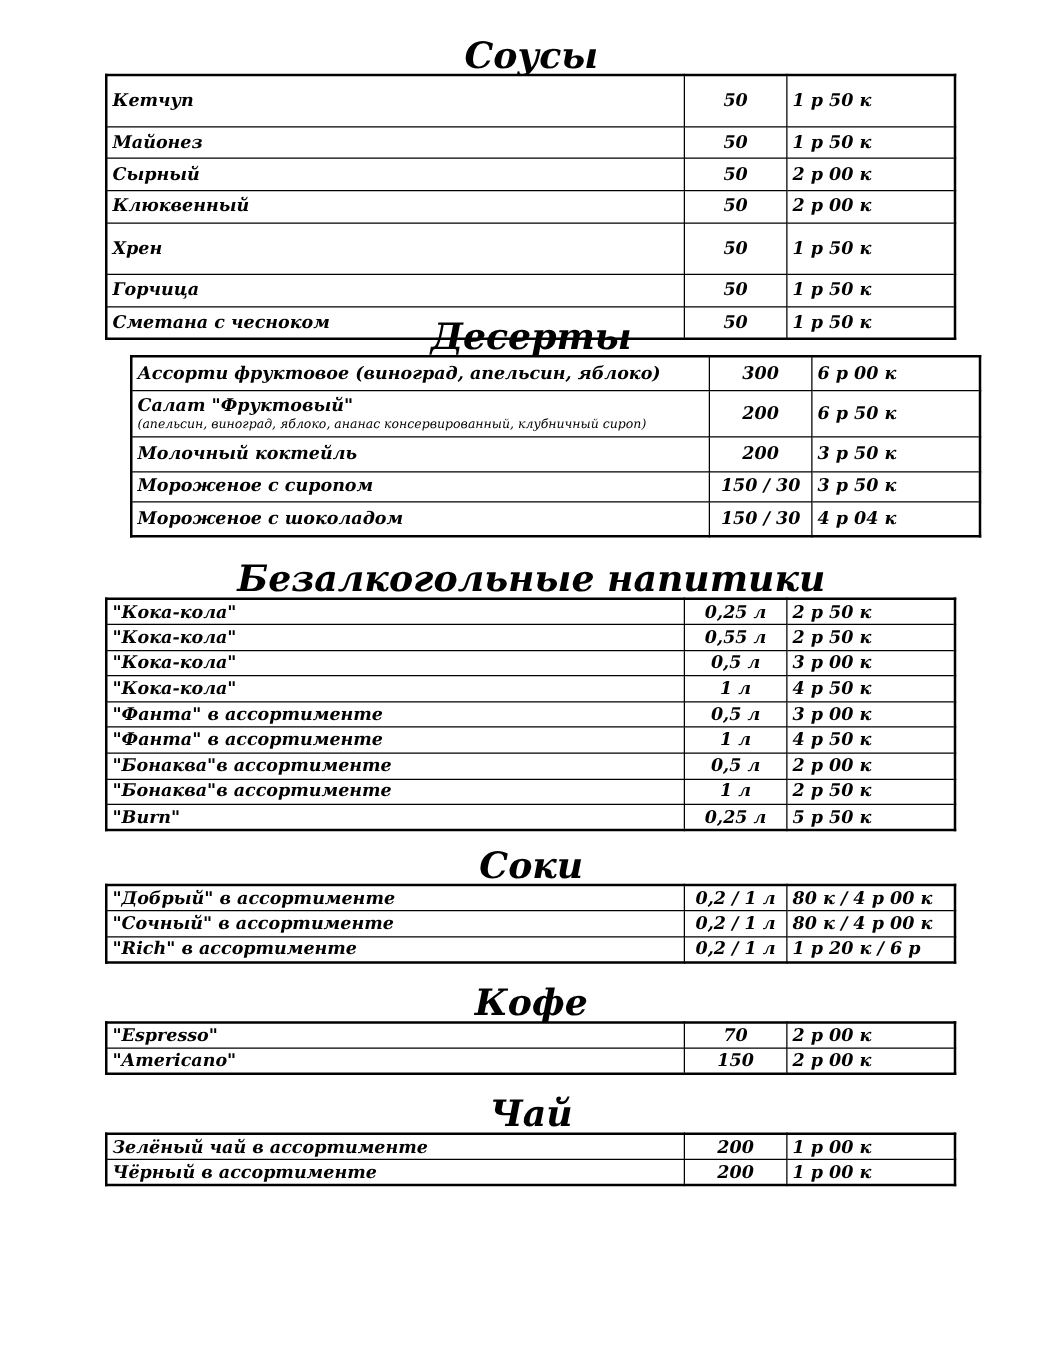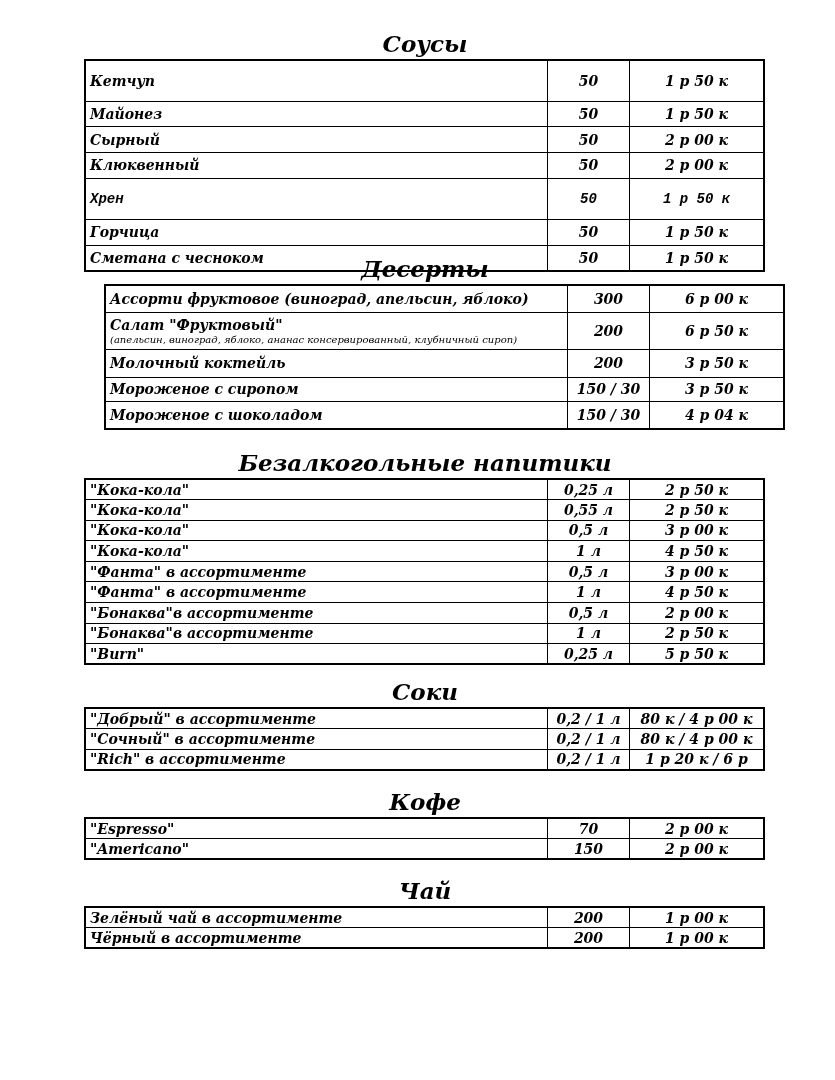--- a/index.html
+++ b/index.html
@@ -1,32 +1,32 @@
 <!DOCTYPE html>
 <html><head>
 <meta charset="utf-8">
 <style>
   html, body { margin: 0; padding: 0; background: #ffffff; }
   body { width: 835px; height: 1080px; position: relative; font-family: "DejaVu Serif", serif; color: #000; }
   .section-title {
     position: absolute; left: 85px; width: 680px; text-align: center;
     font-family: "DejaVu Serif", serif; font-weight: bold; font-style: italic;
-    font-size: 23px; line-height: 26px;
+    font-size: 29px; line-height: 26px;
   }
   table.menu {
     position: absolute; left: 84px; width: 681px;
     border-collapse: collapse; border: 2px solid #000; table-layout: fixed;
   }
   table.menu td {
     border: 1px solid #000; padding: 0 4px; font-weight: bold; font-style: italic;
     font-size: 14px; white-space: nowrap; overflow: hidden;
   }
   td.c-name { width: 453px; text-align: left; }
   td.c-qty { width: 73px; text-align: center; }
-  td.c-price { text-align: center; font-size: 15px; }
+  td.c-price { font-size: 15px; }
   .sub { display: block; font-size: 10px; font-weight: normal; line-height: 13px; }
 </style>
 </head>
 <body>
 
 <div class="section-title" style="top:31px;">Соусы</div>
 <table class="menu" style="top:59px;">
   <tbody>
       <tr style="height: 41px;">
         <td class="c-name"><span>Кетчуп</span></td>
@@ -41,21 +41,21 @@
       <tr style="height: 25.8px;">
         <td class="c-name"><span>Сырный</span></td>
         <td class="c-qty">50</td>
         <td class="c-price">2 р 00 к</td>
       </tr>
       <tr style="height: 25.8px;">
         <td class="c-name"><span>Клюквенный</span></td>
         <td class="c-qty">50</td>
         <td class="c-price">2 р 00 к</td>
       </tr>
-      <tr style="height: 41px; font-family: Liberation Mono, monospace;">
+      <tr style="height: 41px;">
         <td class="c-name"><span>Хрен</span></td>
         <td class="c-qty">50</td>
         <td class="c-price">1 р 50 к</td>
       </tr>
       <tr style="height: 25.8px;">
         <td class="c-name"><span>Горчица</span></td>
         <td class="c-qty">50</td>
         <td class="c-price">1 р 50 к</td>
       </tr>
       <tr style="height: 25.8px;">

